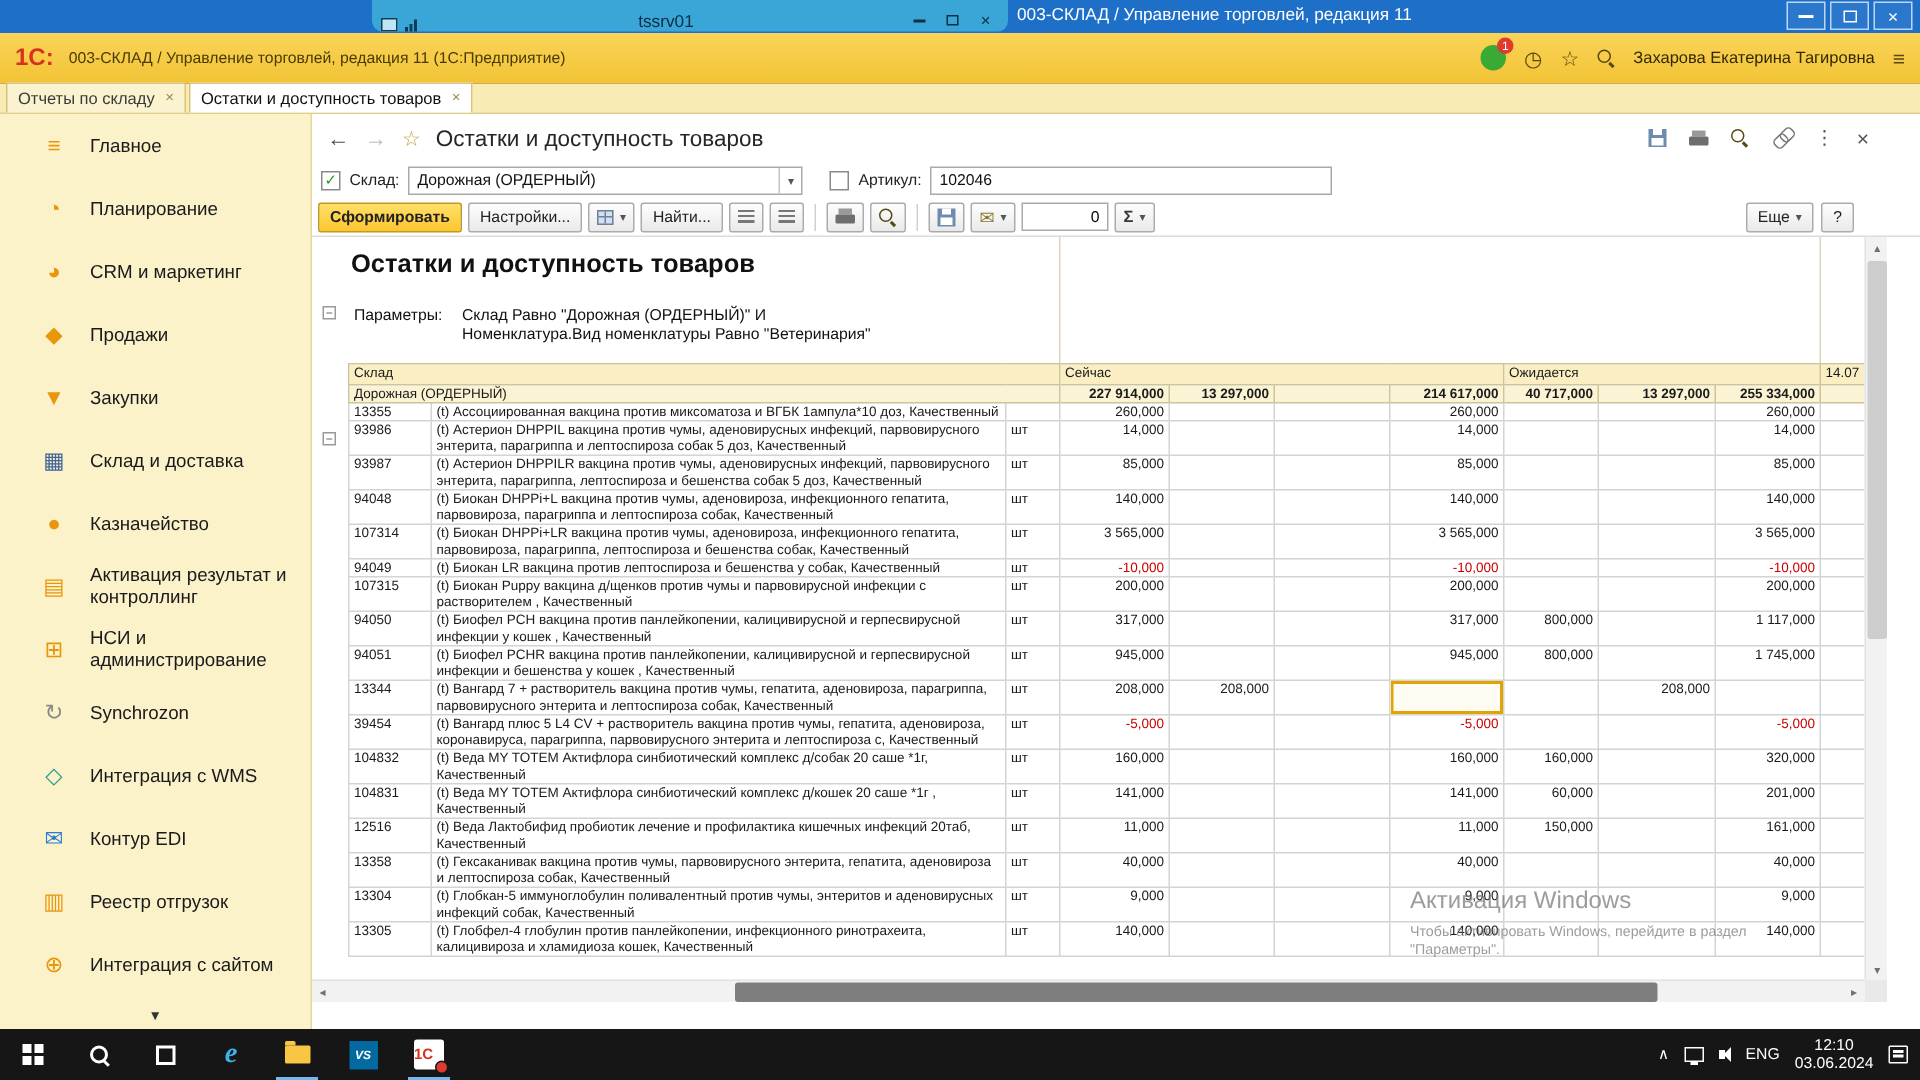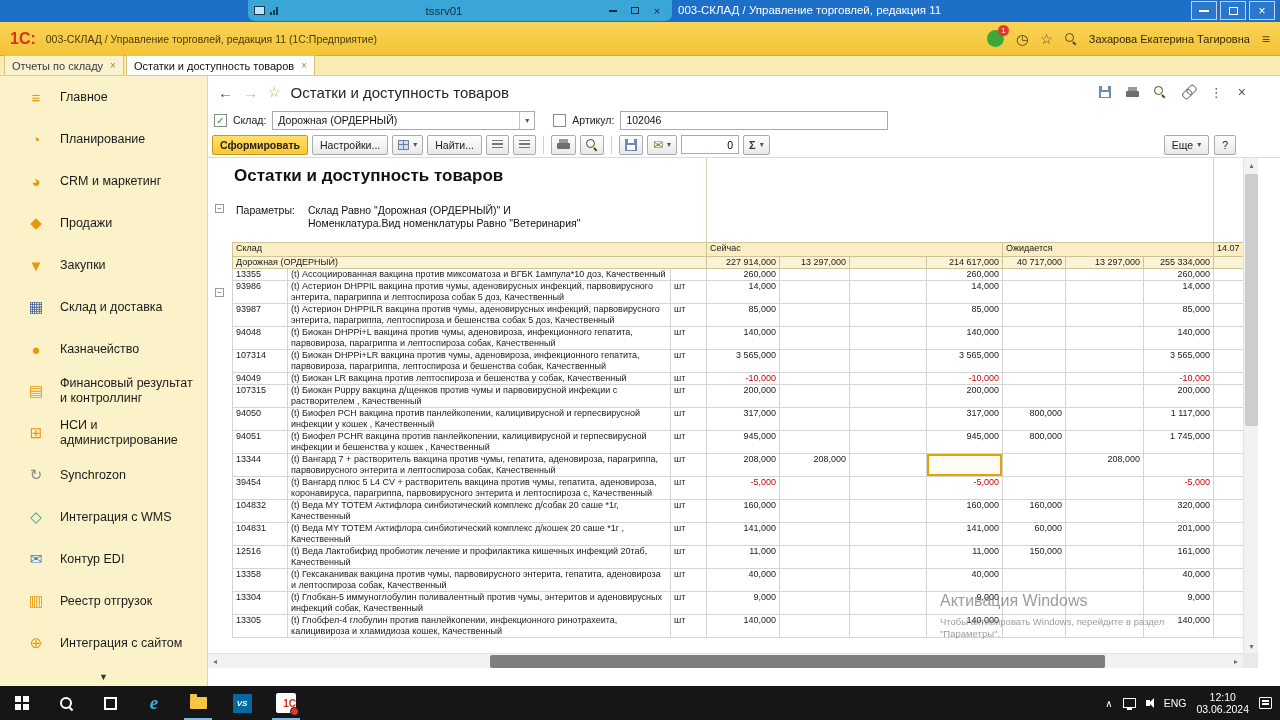--- a/index.html
+++ b/index.html
@@ -7,21 +7,21 @@
 
   
   #titlebar{position:absolute;left:0;top:0;width:1280px;height:22px;background:#1e6fc8;color:#fff;}
   #titletext{position:absolute;left:678px;top:4px;font-size:11.5px;white-space:nowrap;color:#fff;}
   #wincontrols{position:absolute;right:5px;top:1px;display:flex;}
   .wb{width:26px;height:19px;border:1px solid #bcd6f2;display:flex;align-items:center;justify-content:center;margin-left:3px;color:#fff;font-size:12px;background:rgba(255,255,255,0.06);}
   .wb .bar{width:10px;height:2px;background:#fff;}
   .wb .box{width:9px;height:8px;border:1.5px solid #fff;}
 
   
-  #rdpbar{position:absolute;left:248px;top:0;width:424px;height:21px;background:#3aa6d8;border-radius:0 0 7px 7px;display:flex;align-items:center;padding:0 6px;z-index:5;}
+  #rdpbar{position:absolute;left:248px;top:0;width:424px;height:21px;background:#3aa6d8;border-radius:0 0 7px 7px;display:flex;align-items:flex-end;padding:0 6px;z-index:5;}
   .rdp-appico{width:11px;height:9px;border:1.5px solid #0d3c55;background:#bfe6f7;margin-right:5px;}
   .sigbars{display:flex;align-items:flex-end;gap:1px;margin-right:6px;}
   .sigbars i{display:block;width:2px;background:#0d3c55;}
   #rdptext{flex:1;text-align:center;font-size:11.5px;color:#0b2e44;}
   .rdp-ctl{display:flex;align-items:center;gap:4px;}
   .rdp-ctl span{width:18px;height:15px;display:flex;align-items:center;justify-content:center;color:#0b2e44;font-size:11px;}
   .rdp-ctl .bar{width:8px;height:2px;background:#0b2e44;}
   .rdp-ctl .box{width:8px;height:7px;border:1.5px solid #0b2e44;}
 
   
@@ -107,21 +107,21 @@
   table{border-collapse:collapse;table-layout:fixed;width:1048px;font-size:9px;color:#1a1a1a;}
   th,td{border:1px solid #cdc49c;padding:0 3px;vertical-align:top;overflow:hidden;}
   thead th{background:#faeec2;font-weight:normal;text-align:left;line-height:10px;}
   tr.h1 th{height:14px;}
   tr.h2 th{height:28px;padding-top:1px;}
   td{border-color:#d4d4d4;line-height:11px;}
   td.art{white-space:nowrap;}
   .num{text-align:right;white-space:nowrap;}
   .neg{color:#cc0000;}
   tr.grp td{background:#faf3d4;border-color:#cdc49c;}
-  tr.grp .gb{font-weight:normal;}
+  tr.grp .gb{font-weight:bold;}
   td.sel{box-shadow:inset 0 0 0 2px #e2a400;background:#fffdf3;}
 
   
   #vscroll{position:absolute;left:1035px;top:82px;width:15px;height:495px;background:#f2f2f2;border-left:1px solid #e3e3e3;}
   .varr{position:absolute;left:0;width:15px;height:14px;display:flex;align-items:center;justify-content:center;font-size:8px;color:#707070;cursor:pointer;}
   #vthumb{position:absolute;left:1px;top:16px;width:13px;height:252px;background:#cdcdcd;border-radius:2px;cursor:pointer;}
   #hscroll{position:absolute;left:0;top:577px;width:1035px;height:15px;background:#f2f2f2;border-top:1px solid #e3e3e3;}
   .harr{position:absolute;top:0;width:14px;height:15px;display:flex;align-items:center;justify-content:center;font-size:8px;color:#707070;cursor:pointer;}
   #hthumb{position:absolute;left:282px;top:1px;width:615px;height:13px;background:#7e7e7e;border-radius:2px;cursor:pointer;}
   #scorner{position:absolute;left:1035px;top:577px;width:15px;height:15px;background:#e9e9e9;}
@@ -138,21 +138,21 @@
   .ic-win{position:relative;width:14px;height:14px;}
   .ic-win::before{content:"";position:absolute;left:0;top:0;width:6px;height:6px;background:#fff;box-shadow:8px 0 #fff,0 8px #fff,8px 8px #fff;}
   .ic-search{position:relative;width:14px;height:14px;}
   .ic-search::before{content:"";position:absolute;left:1px;top:1px;width:8px;height:8px;border:2px solid #fff;border-radius:50%;}
   .ic-search::after{content:"";position:absolute;left:10px;top:10px;width:5px;height:2px;background:#fff;transform:rotate(45deg);transform-origin:left center;}
   .ic-task{width:13px;height:13px;border:2px solid #fff;}
   .edge{font-family:"Liberation Serif","DejaVu Serif",serif;font-style:italic;font-weight:bold;font-size:19px;color:#3fb0e8;}
   .ic-folder{position:relative;width:17px;height:12px;background:#f8c545;border-radius:1px;}
   .ic-folder::before{content:"";position:absolute;left:0;top:-3px;width:7px;height:3px;background:#f8c545;border-radius:1px 1px 0 0;}
   .vs-tile{width:19px;height:19px;background:#0369a1;color:#fff;font-size:8px;font-weight:bold;display:flex;align-items:center;justify-content:center;font-style:italic;}
-  .onec-tile{position:relative;width:20px;height:20px;background:#fff;border-radius:2px;color:#d6321e;font-weight:bold;font-size:10px;display:flex;align-items:center;justify-content:flex-end;}
+  .onec-tile{position:relative;width:20px;height:20px;background:#fff;border-radius:2px;color:#d6321e;font-weight:bold;font-size:10px;display:flex;align-items:center;justify-content:flex-start;}
   .onec-badge{position:absolute;right:-3px;bottom:-3px;width:9px;height:9px;border-radius:50%;background:#e03a2f;border:1px solid #161616;}
   #tray{margin-left:auto;display:flex;align-items:center;gap:10px;margin-right:8px;}
   #tray .up{font-size:10px;color:#fff;cursor:pointer;}
   .ic-mon{position:relative;width:13px;height:10px;border:1.5px solid #fff;}
   .ic-mon::after{content:"";position:absolute;left:3px;bottom:-3px;width:5px;height:2px;background:#fff;}
   .ic-spk{position:relative;width:4px;height:6px;background:#fff;margin-right:4px;}
   .ic-spk::before{content:"";position:absolute;left:3px;top:-2px;border-top:5px solid transparent;border-bottom:5px solid transparent;border-right:5px solid #fff;}
   #lang{font-size:10.5px;cursor:pointer;}
   #clockblk{text-align:center;font-size:10.5px;line-height:12px;cursor:pointer;}
   .ic-ac{width:13px;height:12px;border:1.5px solid #fff;border-radius:1px;position:relative;}
@@ -244,21 +244,21 @@
       <div class="sb-item">
         <span class="sb-ico" style="color:#41639a">▦</span>
         <span class="sb-lbl">Склад и доставка</span>
       </div>
       <div class="sb-item">
         <span class="sb-ico" style="color:#e8960c">●</span>
         <span class="sb-lbl">Казначейство</span>
       </div>
       <div class="sb-item">
         <span class="sb-ico" style="color:#e8960c">▤</span>
-        <span class="sb-lbl">Финансовый результат и контроллинг</span>
+        <span class="sb-lbl">Активация результат и контроллинг</span>
       </div>
       <div class="sb-item">
         <span class="sb-ico" style="color:#e8960c">⊞</span>
         <span class="sb-lbl">НСИ и администрирование</span>
       </div>
       <div class="sb-item">
         <span class="sb-ico" style="color:#8a8a8a">↻</span>
         <span class="sb-lbl">Synchrozon</span>
       </div>
       <div class="sb-item">

